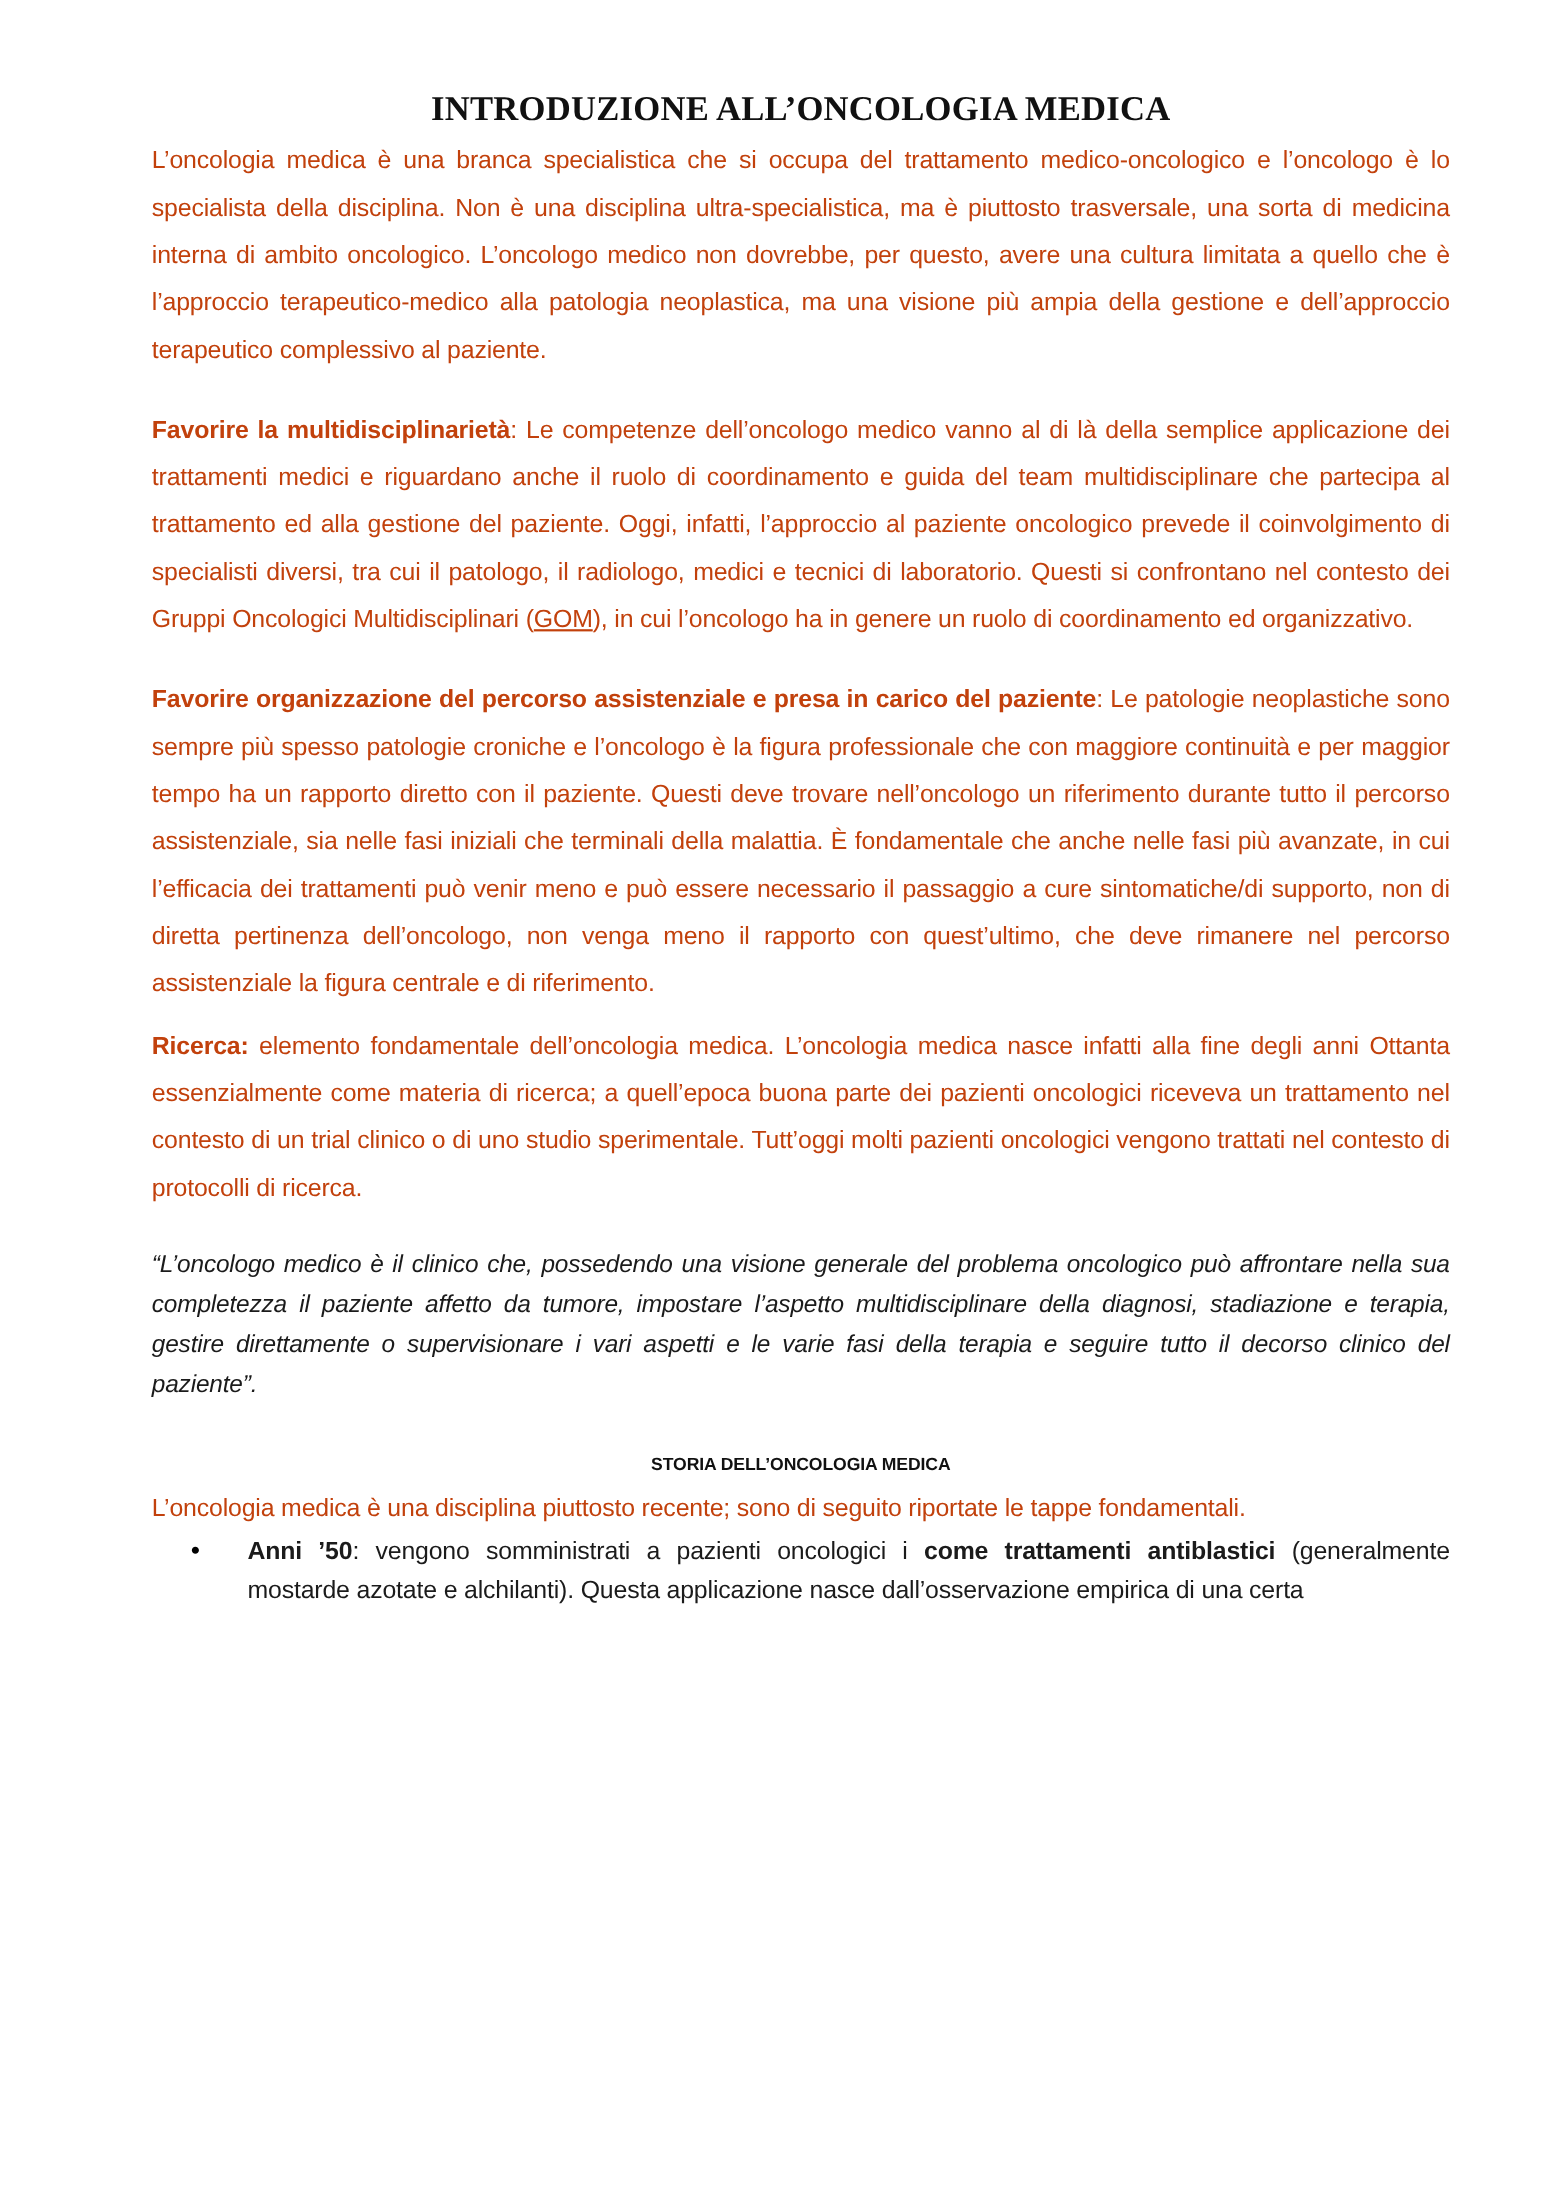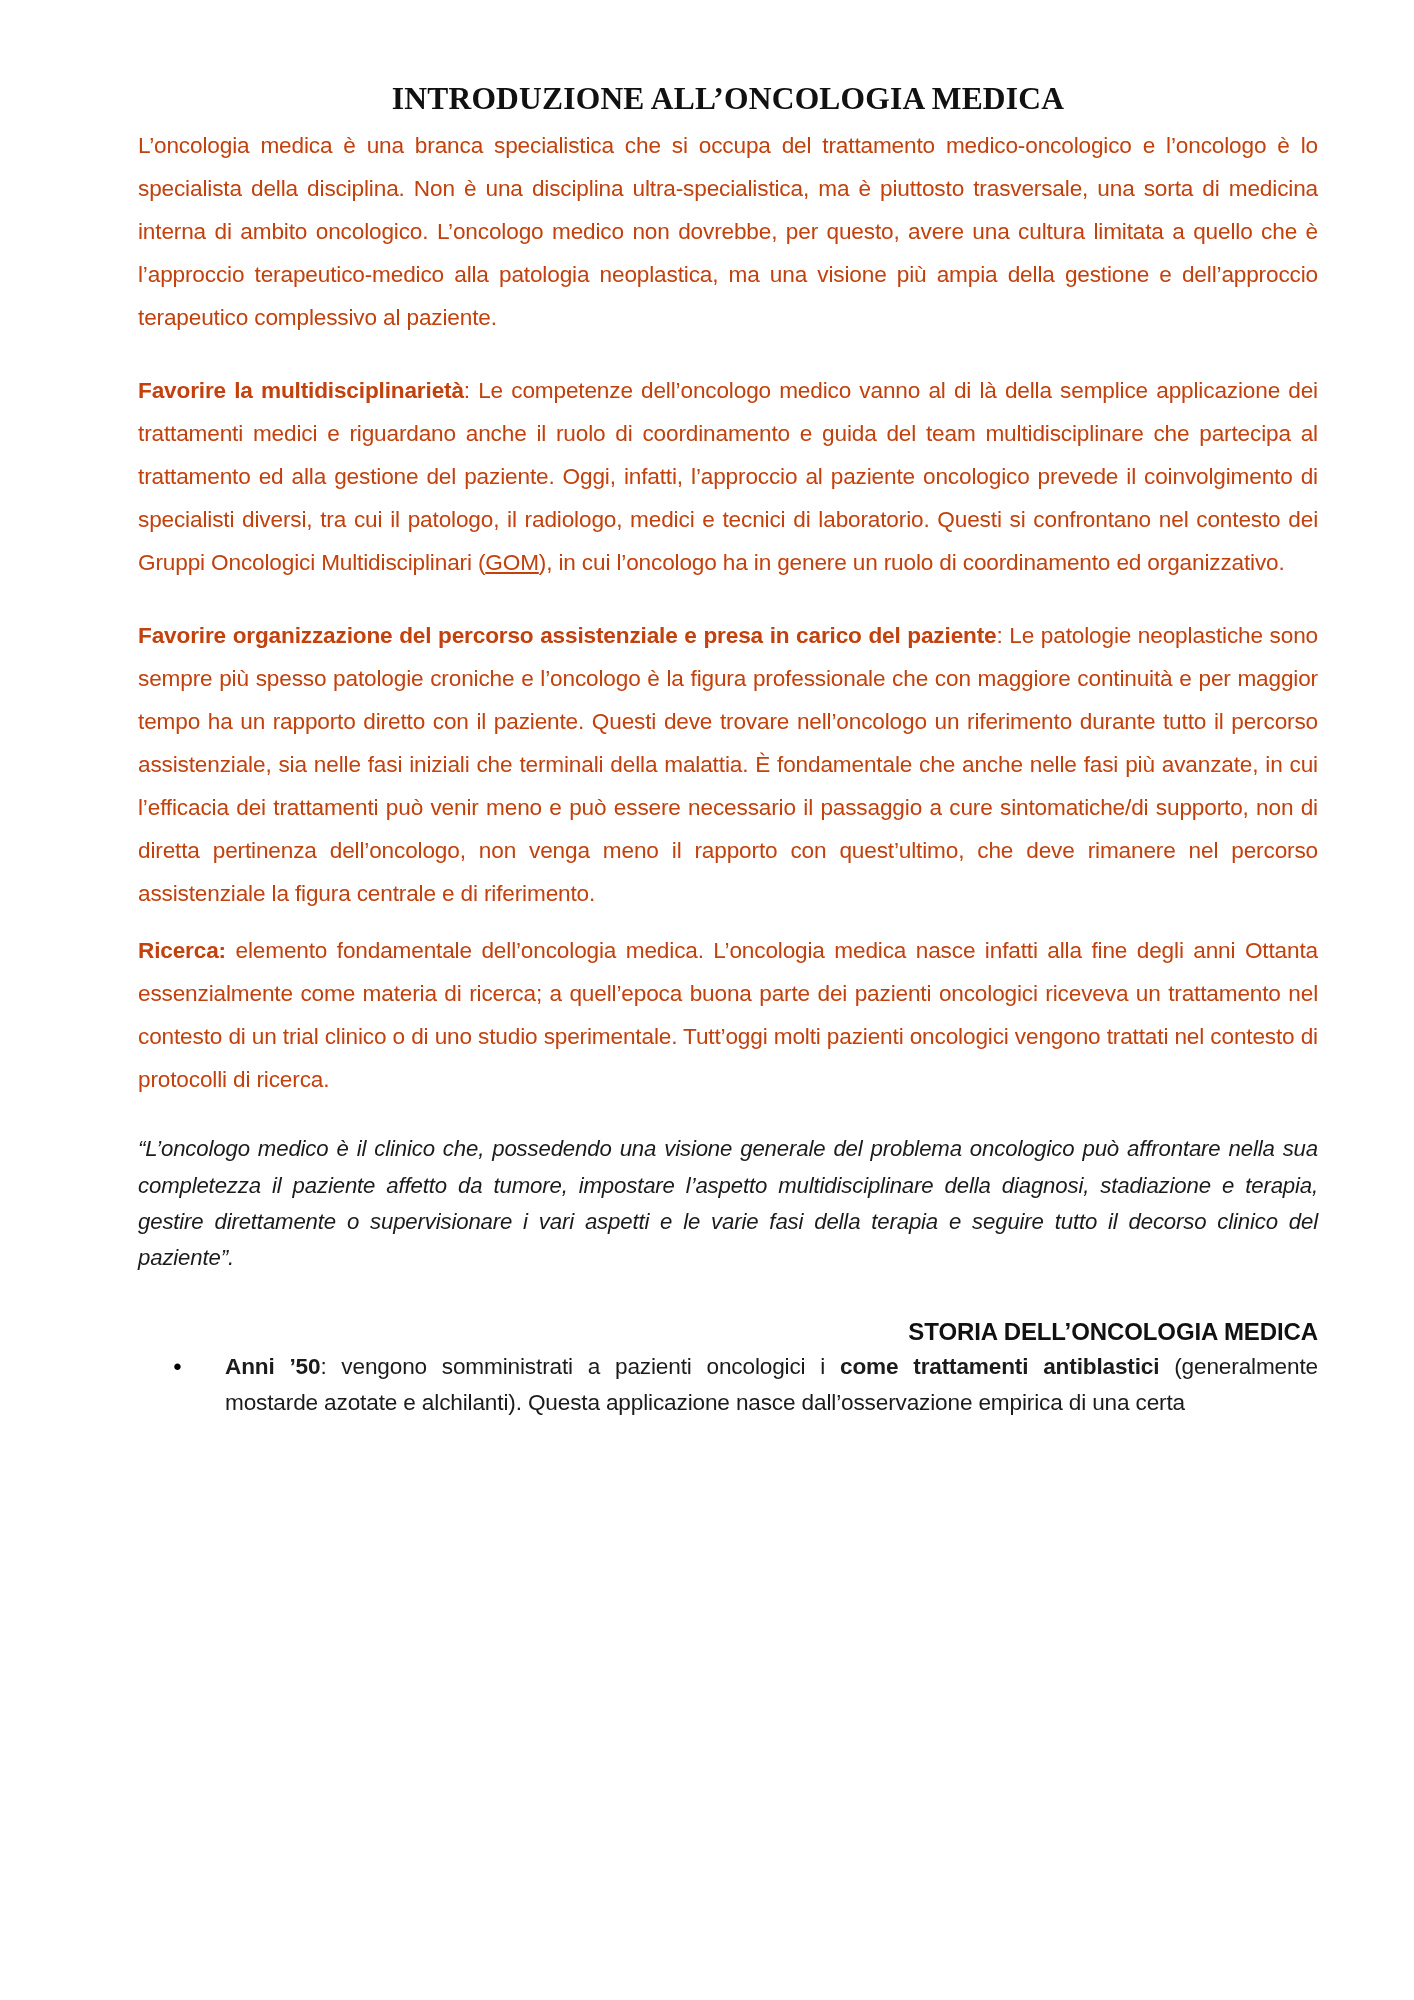--- a/index.html
+++ b/index.html
@@ -71,24 +71,24 @@
     line-height: 36.4px;
     font-style: italic;
     text-align: justify;
     color: #1b1b1b;
     letter-spacing: -0.15px;
   }
 
   
   h2.section {
     margin: 0;
-    font-size: 24px;
+    font-size: 16px;
     line-height: 34px;
     font-weight: bold;
-    text-align: right;
+    text-align: center;
     color: #111111;
     letter-spacing: -0.1px;
   }
 
   
   ul.bullets {
     margin: 0;
     padding: 0;
     list-style: none;
   }
@@ -138,19 +138,20 @@
 
     <div class="gap-md"></div>
 
 
     <p class="quote">“L’oncologo medico è il clinico che, possedendo una visione generale del problema oncologico può affrontare nella sua completezza il paziente affetto da tumore, impostare l’aspetto multidisciplinare della diagnosi, stadiazione e terapia, gestire direttamente o supervisionare i vari aspetti e le varie fasi della terapia e seguire tutto il decorso clinico del paziente”.</p>
 
     <div class="gap-lg"></div>
 
     <h2 class="section">STORIA DELL’ONCOLOGIA MEDICA</h2>
 
+    <p class="body">L’oncologia medica è una disciplina piuttosto recente; sono di seguito riportate le tappe fondamentali.</p>
 
     <ul class="bullets">
       <li><span class="bullet-dot">•</span><b>Anni ’50</b><span>: vengono somministrati a pazienti oncologici i </span><b>come trattamenti antiblastici</b><span> (generalmente mostarde azotate e alchilanti). Questa applicazione nasce dall’osservazione empirica di una certa</span></li>
     </ul>
 
   </div>
 </div>
 
 </body></html>

